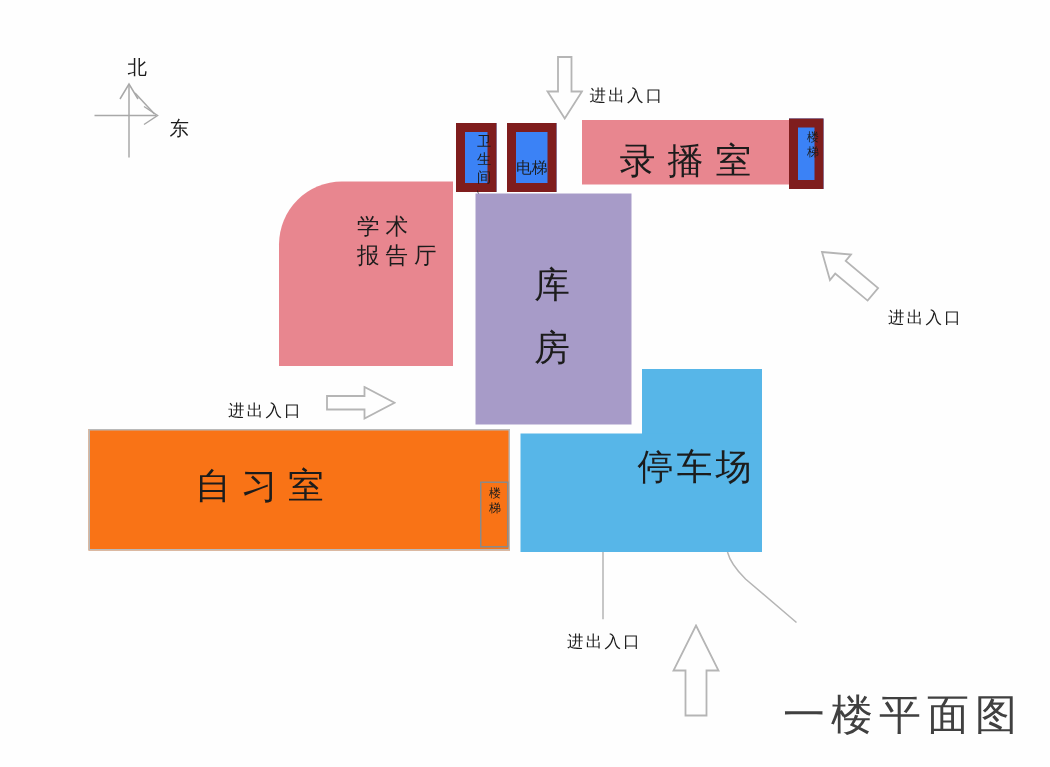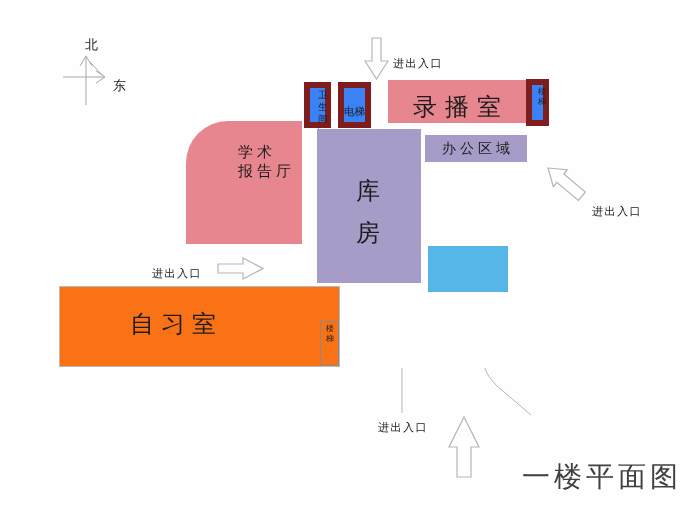--- a/index.html
+++ b/index.html
@@ -62,42 +62,42 @@
     <div class="abs" style="left:20px;top:22px;font-size:15px;letter-spacing:4px;line-height:19px;margin-left:32px;">
       <div>学术</div>
       <div>报告厅</div>
     </div>
   </div>
 
   <div class="room purple" style="left:317px;top:129px;width:104px;height:154px;">
     <div class="vtext" style="width:26px;margin:0 auto;padding-top:41px;font-size:24px;line-height:1.75;">库房</div>
   </div>
 
-  <div class="room purple" style="left:425px;top:135px;width:102px;height:27px;display:flex;align-items:center;justify-content:center;font-size:14px;letter-spacing:4px;padding-left:4px;">
-    <span>办公区域</span>
-  </div>
 
   <svg class="abs" style="left:546px;top:166px;" width="46" height="38" viewBox="0 0 46 38">
     <polygon class="arrow-shape" points="2,2 21.3,3.7 17.8,8 39.4,26 32.4,34.4 10.8,16.4 7.3,20.7"></polygon>
   </svg>
   <span class="lbl entrance-lbl" style="left:592px;top:204px;">进出入口</span>
 
   <span class="lbl entrance-lbl" style="left:152px;top:266px;">进出入口</span>
   <svg class="abs" style="left:217px;top:257px;" width="47" height="23" viewBox="0 0 47 23">
     <polygon class="arrow-shape" points="1,7 26,7 26,1 46,11.5 26,22 26,16 1,16"></polygon>
   </svg>
 
   <div class="room yellow" style="left:59px;top:286px;width:281px;height:81px;">
     <span class="abs" style="left:70px;top:21px;font-size:24px;letter-spacing:7px;">自习室</span>
     <div class="abs vtext" style="left:260px;top:34px;width:19px;height:44px;border:1px solid #8a8a8a;box-sizing:border-box;padding:2px 4px 0 5px;font-size:8px;">
       <span>楼梯</span>
     </div>
   </div>
 
   <div class="room blue" style="left:428px;top:246px;width:80px;height:46px;"></div>
+  <div class="room blue" style="left:347px;top:289px;width:161px;height:79px;">
+    <span class="abs" style="left:78px;top:6px;font-size:24px;letter-spacing:2px;">停车场</span>
+  </div>
 
   <svg class="abs" style="left:400px;top:368px;" width="4" height="45" viewBox="0 0 4 45">
     <line class="thinline" x1="2" y1="0" x2="2" y2="45"></line>
   </svg>
   <svg class="abs" style="left:483px;top:368px;" width="50" height="48" viewBox="0 0 50 48">
     <path class="thinline" fill="none" d="M2,0 Q4,8 14,18 L48,47"></path>
   </svg>
   <span class="lbl entrance-lbl" style="left:378px;top:420px;">进出入口</span>
   <svg class="abs" style="left:448px;top:416px;" width="33" height="62" viewBox="0 0 33 62">
     <polygon class="arrow-shape" points="16,1 31,31 23,31 23,61 9,61 9,31 1,31"></polygon>

